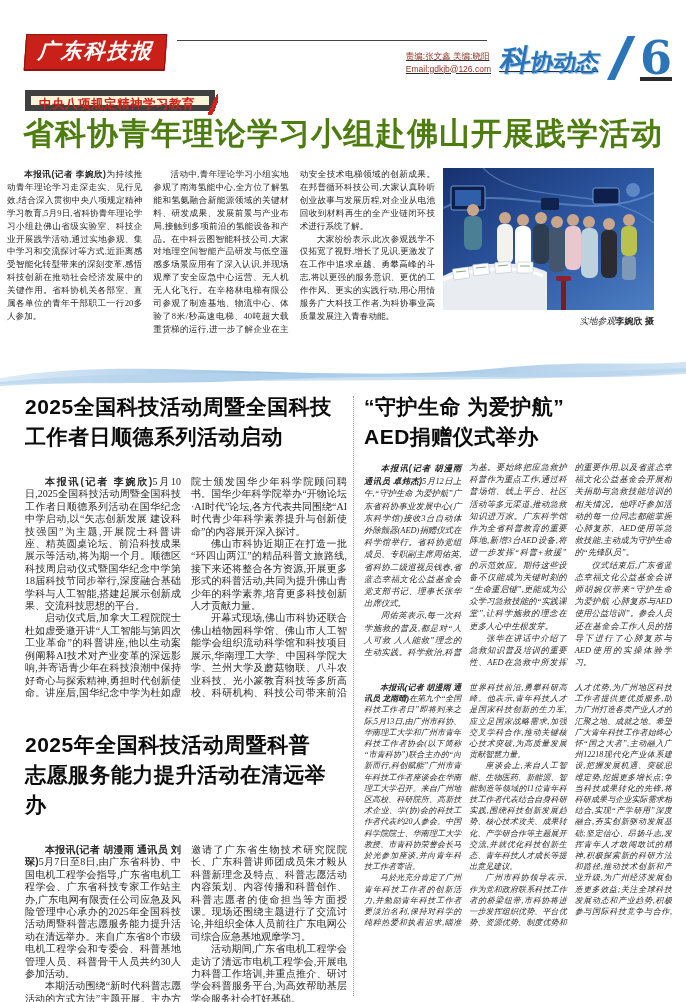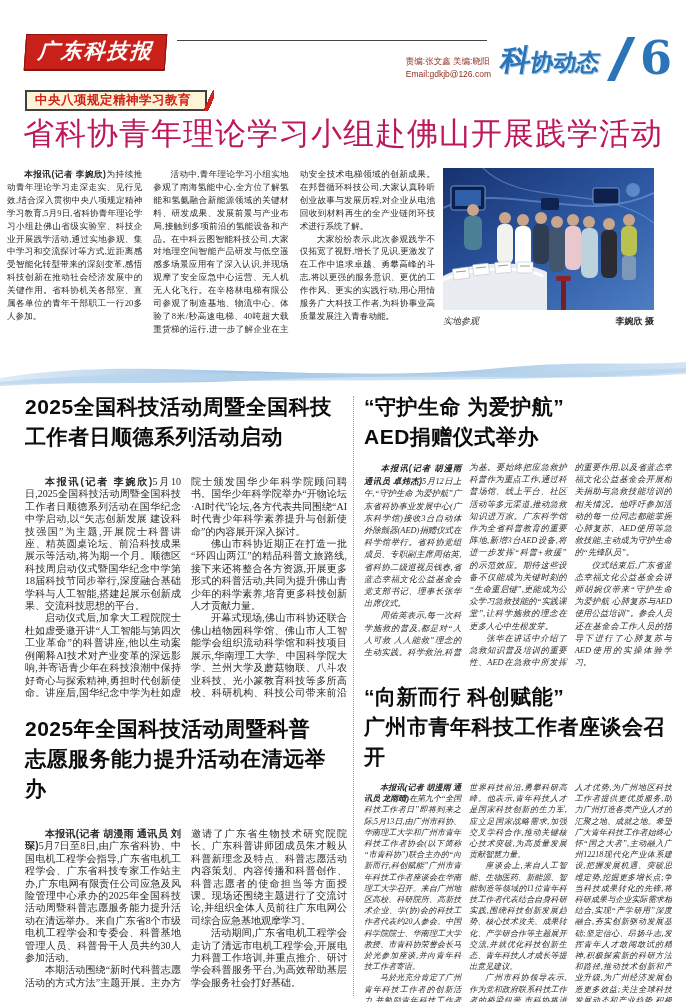--- a/index.html
+++ b/index.html
@@ -14,78 +14,78 @@
   .logo-box {
     display:inline-block; background:#c9211a; color:#fff;
     border:1px solid #8e120d; box-shadow:0 1px 0 #8e120d;
     padding:2px 12px 4px 12px; font-size:21px; font-weight:bold;
     font-style:italic; letter-spacing:2px; transform:skewX(-4deg);
     font-family:"Liberation Serif", serif;
   }
   .date-line { margin-top:24px; font-size:12px; letter-spacing:1.5px; color:#222;
     font-family:Liberation Mono, monospace; font-weight:bold; }
   .header-rule { position:absolute; left:152px; top:6px; width:310px; border-top:1px solid #444; }
-  .head-right { position:absolute; right:0; top:0; display:flex; align-items:flex-end; }
+  .head-right { position:absolute; right:0; top:0; display:flex; align-items:center;text-decoration:underline; }
   .editors { font-size:8.5px; line-height:13px; color:#8f2d1f; margin-top:10px;
     font-family:"Liberation Sans", sans-serif; text-align:left; }
   .section-logo { margin-left:10px; margin-top:6px; transform:skewX(-10deg); white-space:nowrap; }
   .sec-first { font-size:30px; font-weight:900; color:#2b74b8;
     text-shadow:1px 1px 0 #9dc4e4; font-family:"Liberation Sans", sans-serif; }
   .sec-rest { font-size:23px; font-weight:900; color:#2b74b8;
     text-shadow:1px 1px 0 #9dc4e4; font-family:"Liberation Sans", sans-serif; }
   .logo-slash { width:36px; height:44px; margin-left:2px;
     background:linear-gradient(115deg, transparent 44%, #2b74b8 46%, #2b74b8 58%, transparent 60%); }
   .pagenum { font-size:46px; line-height:46px; color:#2b74b8; font-weight:bold;
     font-family:"DejaVu Serif", serif; margin-left:2px; }
   
   .banner {
     position:absolute; top:90px; left:25px; height:21px; background:#fdf3d6;
-    border:2px solid #404040; color:#d0221b; font-weight:bold; font-size:12.5px;
+    border:6px solid #404040; color:#d0221b; font-weight:bold; font-size:12.5px;
     line-height:17px; padding:0 14px 0 8px;
     font-family:"Liberation Sans", sans-serif; letter-spacing:0.5px;
   }
   .flag-tail { position:absolute; right:-9px; top:-2px; width:10px; height:21px;
     background:linear-gradient(115deg, transparent 45%, #d0221b 45%, #d0221b 70%, transparent 70%); }
   
   .main-headline {
     position:absolute; top:113px; left:0; right:0; text-align:center;
-    font-size:31px; font-weight:400; color:#be185d; letter-spacing:1px;
+    font-size:31px; font-weight:700; color:#4d7c0f; letter-spacing:1px;
     font-family:"Liberation Sans", sans-serif;
   }
   
   .main-body { position:absolute; top:168px; left:7px; right:14px; height:182px; display:flex; }
   .main-cols {
     width:428px; height:180px; column-count:3; column-gap:11px;
     font-size:8.6px; line-height:12.9px; text-align:justify; overflow:hidden;
   }
   .para { text-indent:2em; }
   .byline { font-family:"Liberation Sans", sans-serif; font-weight:bold; }
   .photo-block { margin-left:8px; width:211px; }
   .photo-svg { display:block; width:211px; height:142px; }
-  .photo-caption { display:flex; justify-content:space-between; margin-top:5px;
+  .photo-caption { display:flex; justify-content:flex-end; margin-top:5px;
     font-size:9px; }
   .cap-left { font-style:italic; }
   .cap-right { font-family:Liberation Sans, sans-serif; font-weight:bold; }
   
   .wave-divider { position:absolute; top:352px; left:0; width:686px; height:36px; }
   
   .lower { position:absolute; top:392px; left:25px; right:14px; bottom:6px; display:flex; }
   .col-left { width:322px; }
   .v-div { border-left:1px dotted #9a9a9a; margin:4px 4px 0 6px; }
   .col-right { flex:1; padding-left:6px; }
   .sec-headline {
     font-size:21px; font-weight:800; line-height:30px; color:#0c0c0c;
     font-family:"Liberation Sans", sans-serif; letter-spacing:0.5px;
   }
   .body-2col { margin-top:24px; column-count:2; column-gap:10px;
     font-size:10px; line-height:12.4px; text-align:justify; overflow:hidden; }
   .body-3col { margin-top:10px; column-count:3; column-gap:8px;
     font-size:8.4px; line-height:12.2px; text-align:justify; overflow:hidden;font-style:italic; }
   .shunde-body { height:234px; }
-  .qingyuan-head { margin-top:4px; }
+  .qingyuan-head { margin-top:20px; }
   .qingyuan-body { height:212px; }
   .aed-body { height:210px; }
   .gz-head { margin-top:10px; }
   .gz-body { height:252px; font-size:8px; line-height:11.2px; }
 </style>
 </head>
 <body>
 
 <div class="page">
 
@@ -242,24 +242,20 @@
         </h2>
         <div class="body-3col aed-body">
           <p class="para"><b class="byline">本报讯(记者 胡漫雨 通讯员 卓炜杰)</b><span>5月12日上午,“守护生命 为爱护航”广东省科协事业发展中心(广东科学馆)接收3台自动体外除颤器(AED)捐赠仪式在科学馆举行。省科协党组成员、专职副主席周佑英,省科协二级巡视员钱春,省蓝态幸福文化公益基金会党支部书记、理事长张华出席仪式。</span></p>
           <p class="para"><span>周佑英表示,每一次科学施救的普及,都是对“人人可救 人人能救”理念的生动实践。科学救治,科普为基。要始终把应急救护科普作为重点工作,通过科普场馆、线上平台、社区活动等多元渠道,推动急救知识进万家。广东科学馆作为全省科普教育的重要阵地,新增3台AED设备,将进一步发挥“科普+救援”的示范效应。期待这些设备不仅能成为关键时刻的“生命重启键”,更能成为公众学习急救技能的“实践课堂”,让科学施救的理念在更多人心中生根发芽。</span></p>
           <p class="para"><span>张华在讲话中介绍了急救知识普及培训的重要性、AED在急救中所发挥的重要作用,以及省蓝态幸福文化公益基金会开展相关捐助与急救技能培训的相关情况。他呼吁参加活动的每一位同志都能掌握心肺复苏、AED使用等急救技能,主动成为守护生命的“先锋队员”。</span></p>
           <p class="para"><span>仪式结束后,广东省蓝态幸福文化公益基金会讲师胡婉仪带来“守护生命 为爱护航 心肺复苏与AED使用公益培训”。参会人员还在基金会工作人员的指导下进行了心肺复苏与AED使用的实操体验学习。</span></p>
         </div>
       </div>
 
       <div>
-        <h2 class="sec-headline gz-head">
-          <span>“向新而行 科创赋能”</span><br>
-          <span>广州市青年科技工作者座谈会召开</span>
-        </h2>
         <div class="body-3col gz-body">
           <p class="para"><b class="byline">本报讯(记者 胡漫雨 通讯员 龙雨晴)</b><span>在第九个“全国科技工作者日”即将到来之际,5月13日,由广州市科协、华南理工大学和广州市青年科技工作者协会(以下简称“市青科协”)联合主办的“向新而行,科创赋能”广州市青年科技工作者座谈会在华南理工大学召开。来自广州地区高校、科研院所、高新技术企业、学(协)会的科技工作者代表约20人参会。中国科学院院士、华南理工大学教授、市青科协荣誉会长马於光参加座谈,并向青年科技工作者寄语。</span></p>
           <p class="para"><span>马於光充分肯定了广州青年科技工作者的创新活力,并勉励青年科技工作者要淡泊名利,保持对科学的纯粹热爱和执着追求,瞄准世界科技前沿,勇攀科研高峰。他表示,青年科技人才是国家科技创新的生力军,应立足国家战略需求,加强交叉学科合作,推动关键核心技术突破,为高质量发展贡献智慧力量。</span></p>
           <p class="para"><span>座谈会上,来自人工智能、生物医药、新能源、智能制造等领域的11位青年科技工作者代表结合自身科研实践,围绕科技创新发展趋势、核心技术攻关、成果转化、产学研合作等主题展开交流,并就优化科技创新生态、青年科技人才成长等提出意见建议。</span></p>
           <p class="para"><span>广州市科协领导表示,作为党和政府联系科技工作者的桥梁纽带,市科协将进一步发挥组织优势、平台优势、资源优势、制度优势和人才优势,为广州地区科技工作者提供更优质服务,助力广州打造各类产业人才的汇聚之地、成就之地。希望广大青年科技工作者始终心怀“国之大者”,主动融入广州12218现代化产业体系建设,把握发展机遇、突破思维定势,挖掘更多增长点;争当科技成果转化的先锋,将科研成果与企业实际需求相结合,实现“产学研用”深度融合,夯实创新驱动发展基础;坚定信心、昂扬斗志,发挥青年人才敢闯敢试的精神,积极探索新的科研方法和路径,推动技术创新和产业升级,为广州经济发展创造更多效益;关注全球科技发展动态和产业趋势,积极参与国际科技竞争与合作,提升广州科技的国际影响力。</span></p>
         </div>
       </div>
     </div>
 
   </div>

